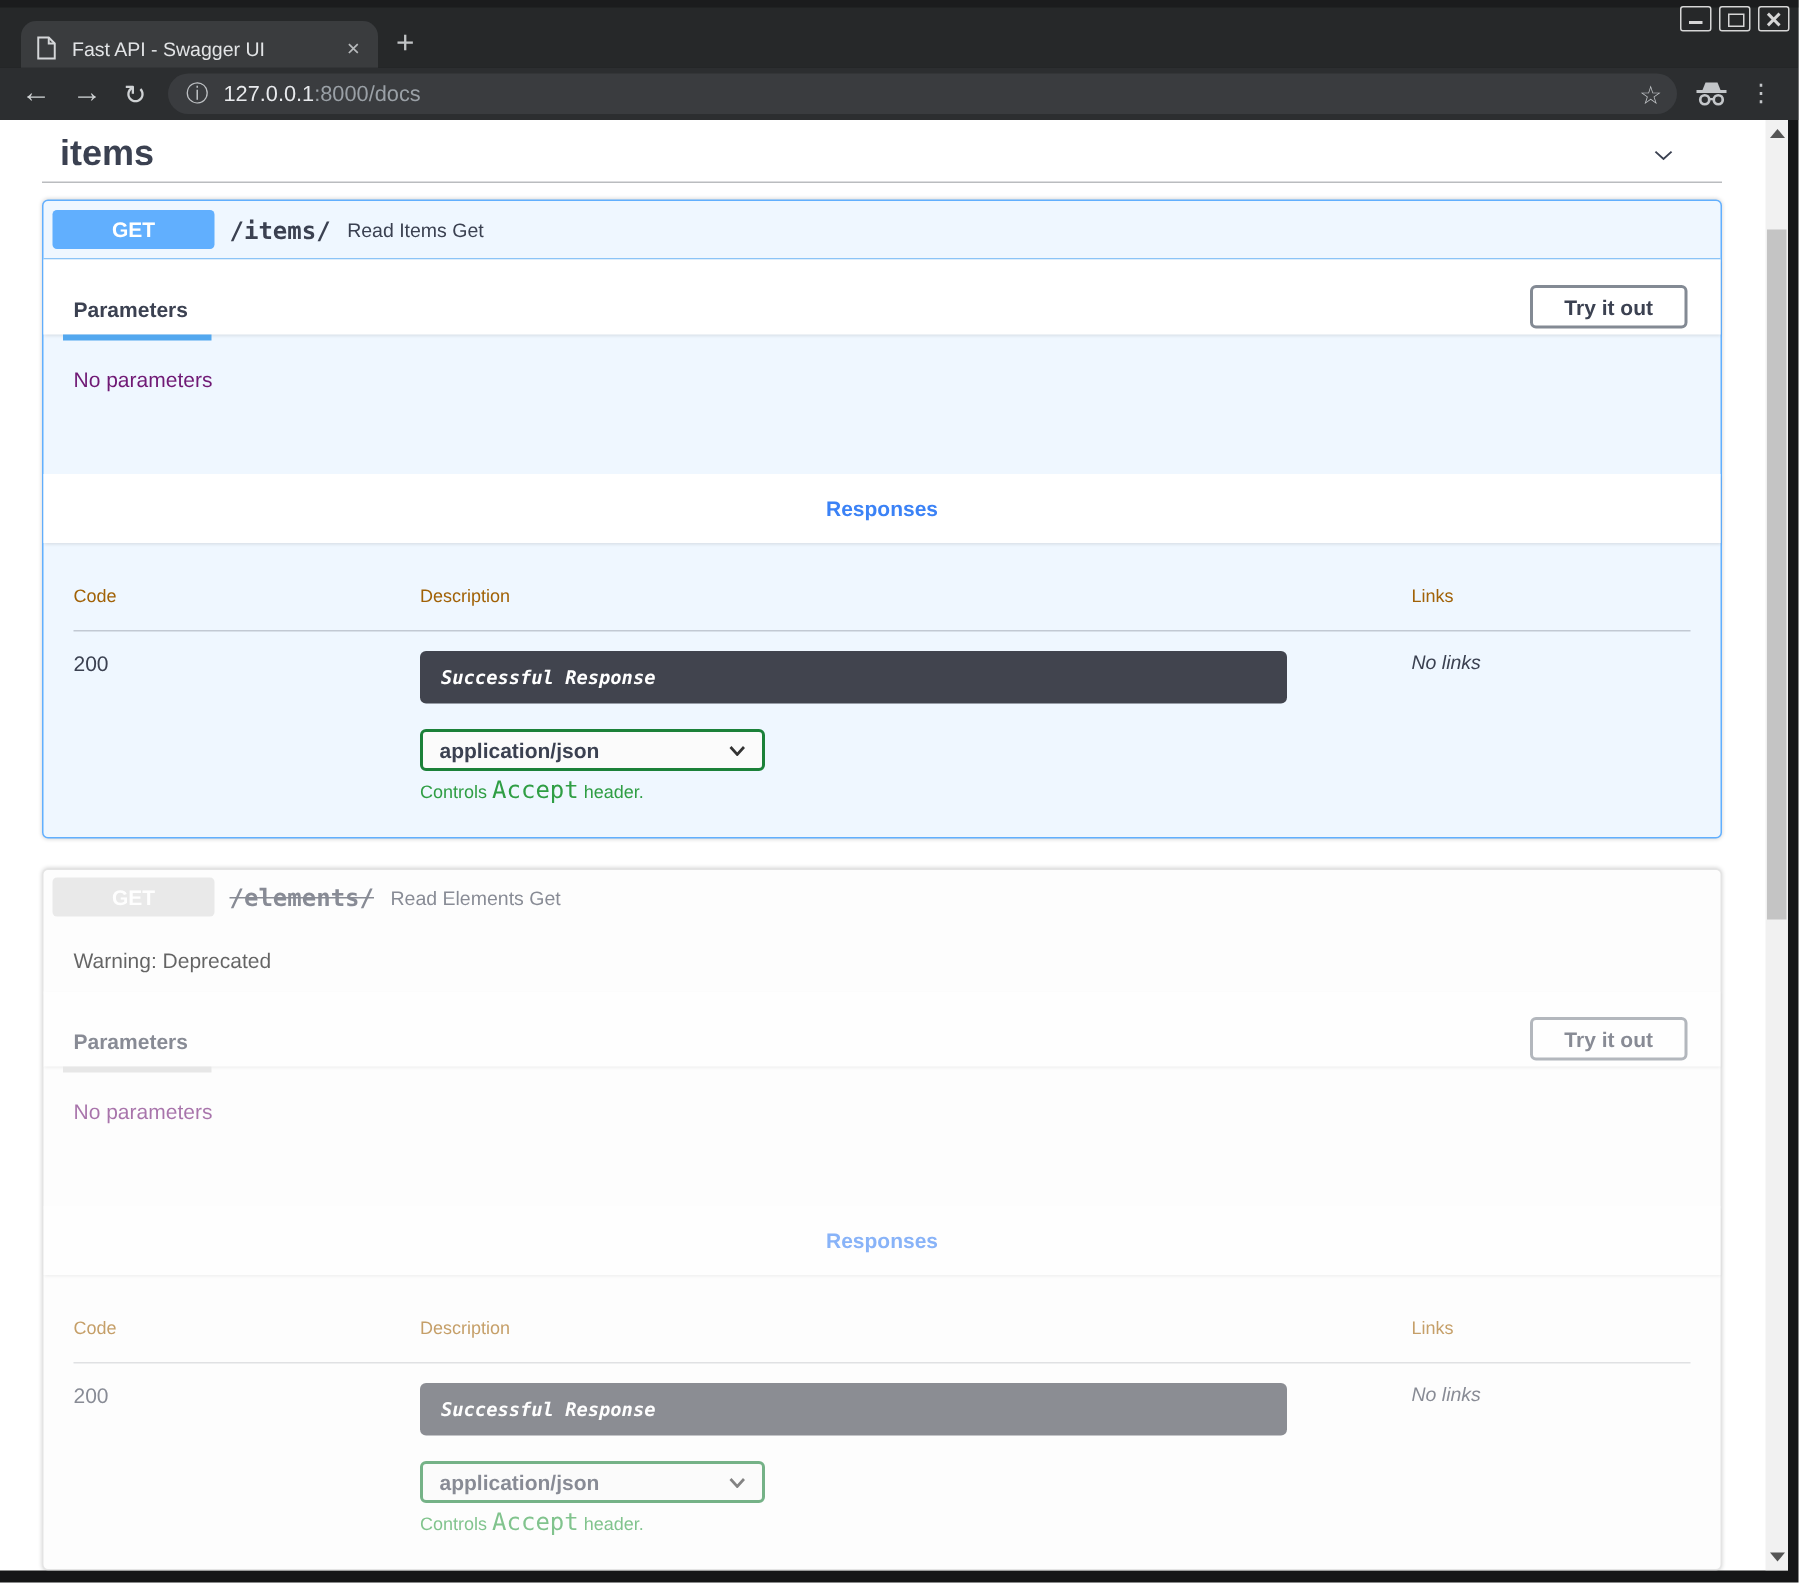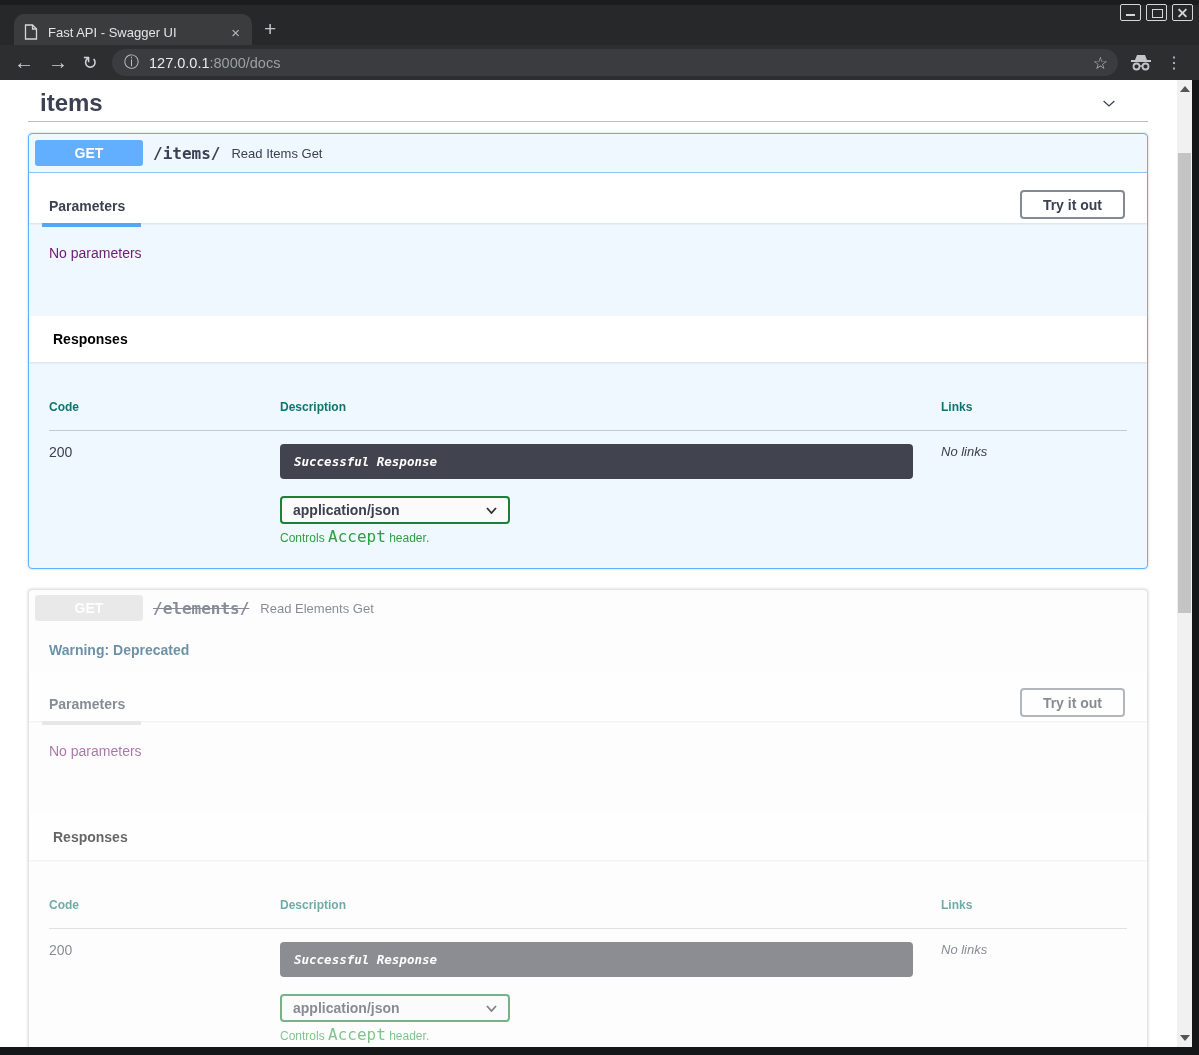--- a/index.html
+++ b/index.html
@@ -99,53 +99,53 @@
     border-radius:3px; border:none;
   }
   .op-deprecated .method-btn { background:#dcdcdc; }
   .op-path {
     font-family:"DejaVu Sans Mono", monospace; font-weight:700; font-size:16px;
     color:#3b4151; margin-left:10px;
   }
   .op-deprecated .op-path { text-decoration:line-through; }
   .op-summary-desc { font-size:13px; color:#3b4151; margin-left:11px; }
 
-  .deprecated-warning { padding:16px 20px 13px; font-size:14px; font-weight:700; color:#0c4a6e; }
+  .deprecated-warning { padding:16px 20px 13px; font-size:14px; font-weight:400; color:#000000; }
 
   .section-header {
     background:#fff; box-shadow:0 1px 2px rgba(0,0,0,.1);
     display:flex; align-items:center; justify-content:space-between;
     min-height:50px; padding:12px 22px 0 20px;
   }
   .tab-item { position:relative; font-weight:700; font-size:14px; color:#3b4151; padding:4px 0 0; }
   .tab-item::after {
     content:""; position:absolute; left:-7px; bottom:-13px; width:99px; height:4px; background:#53a8ef;
   }
   .op-deprecated .tab-item::after { background:#d9d9d9; }
   .try-btn {
     border:2px solid #838a94; border-radius:4px; background:transparent;
     font-weight:700; font-size:14px; color:#3b4151; padding:5px 21px; height:29px;
   }
 
   .body-section { padding:22px 20px; font-size:14px; color:#701a75; min-height:93px; }
   .responses-header { background:#fff; box-shadow:0 1px 2px rgba(0,0,0,.1);
     min-height:46px; display:flex; align-items:center; padding:0 24px;
-    font-size:14px; font-weight:700; color:#000000; }
+    font-size:14px; font-weight:700; color:#3b82f6;justify-content:center; }
 
   .responses-table { padding:20px 20px 22px; }
   .rt-head {
     display:grid; grid-template-columns:231px 661px 188px;
-    font-size:12px; font-weight:700; color:#0f766e;
-    padding:8px 0 16px; border-bottom:1px solid rgba(59,65,81,.25);margin-top:10px;
+    font-size:12px; font-weight:400; color:#a16207;
+    padding:8px 0 16px; border-bottom:1px solid rgba(59,65,81,.25);
   }
   .rt-row { display:grid; grid-template-columns:231px 661px 188px; padding-top:13px; }
   .rt-code { font-size:14px; color:#3b4151; }
   .no-links { font-style:italic; font-size:13px; color:#3b4151; }
   .resp-box {
-    width:633px; background:#41444e; border-radius:4px;
+    width:578px; background:#41444e; border-radius:4px;
     color:#fff; font-family:"DejaVu Sans Mono", monospace;
     font-style:italic; font-weight:700; font-size:12.5px;
     padding:10px 14px; min-height:35px;
   }
   .media-row { margin-top:17px; }
   .media-select {
     width:230px; height:28px; border:2px solid #1b8139; border-radius:4px;
     background:#fbfbfb; display:flex; align-items:center; justify-content:space-between;
     padding:0 11px; font-weight:700; font-size:14px; color:#3b4151; cursor:default;
   }

